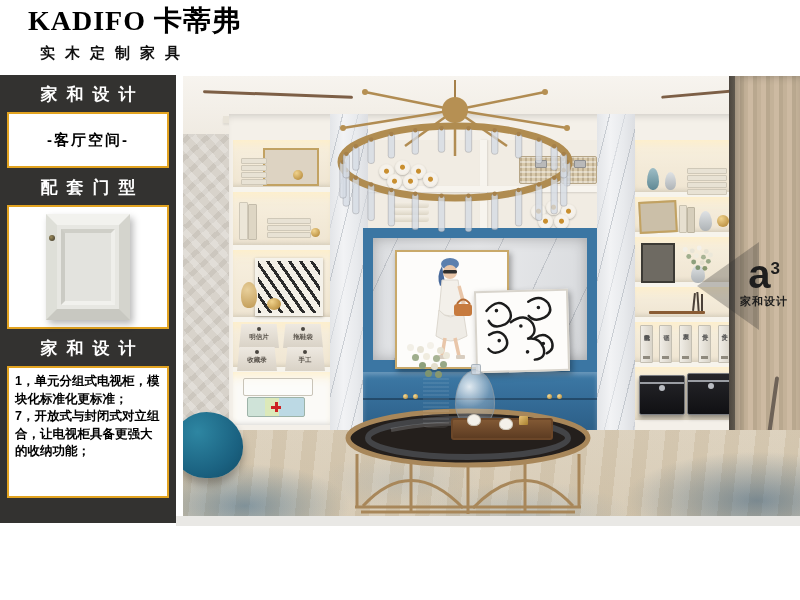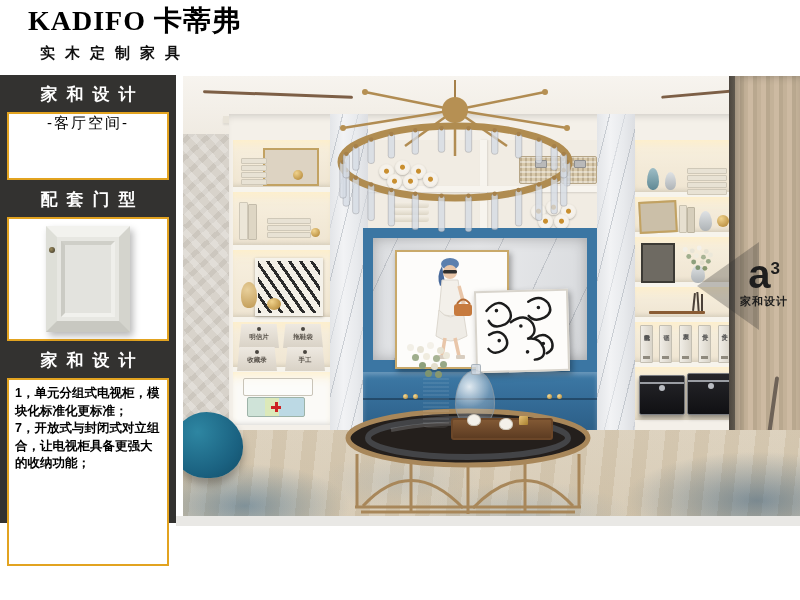--- a/index.html
+++ b/index.html
@@ -12,24 +12,24 @@
   .brand-name{font-family:"Liberation Serif","DejaVu Serif",serif;font-weight:bold;
               font-size:28px;color:#000;letter-spacing:1px;}
   .brand-tag{margin-top:4px;margin-left:12px;font-size:15px;color:#111;
              letter-spacing:10px;font-weight:bold;}
 
   
   .sidebar{position:absolute;left:0;top:75px;width:176px;height:448px;background:#333230;}
   .sec-title{color:#fff;font-weight:bold;font-size:17px;text-align:center;
              letter-spacing:9px;padding-left:9px;margin:8px 0 6px 0;}
   .sec-box{background:#fff;border:2px solid #e2a320;margin:0 7px;box-sizing:border-box;}
-  .box-series{height:68px;display:flex;align-items:flex-start;justify-content:center;
-              font-size:15px;font-weight:normal;color:#000;letter-spacing:2px;}
+  .box-series{height:56px;display:flex;align-items:center;justify-content:center;
+              font-size:15px;font-weight:bold;color:#000;letter-spacing:2px;}
   .box-door{height:124px;display:flex;align-items:center;justify-content:center;}
-  .box-sell{height:188px;padding:5px 6px;font-size:12.5px;font-weight:bold;
+  .box-sell{height:132px;padding:5px 6px;font-size:12.5px;font-weight:bold;
             color:#000;line-height:1.4;}
   .box-sell p{margin:0;}
 
   
   .door{position:relative;width:84px;height:106px;background:#e7e7e2;
         border:11px solid;border-color:#f2f2ee #d4d4cd #c8c8c1 #dedfd8;
         box-shadow:3px 4px 7px rgba(0,0,0,.28);box-sizing:border-box;}
   .door-panel{position:absolute;inset:4px;background:#e3e3de;
         border:4px solid;border-color:#cfcfc8 #efefeb #f1f1ed #cbcbc4;}
   .door-knob{position:absolute;left:-8px;top:10px;width:6px;height:6px;border-radius:50%;

